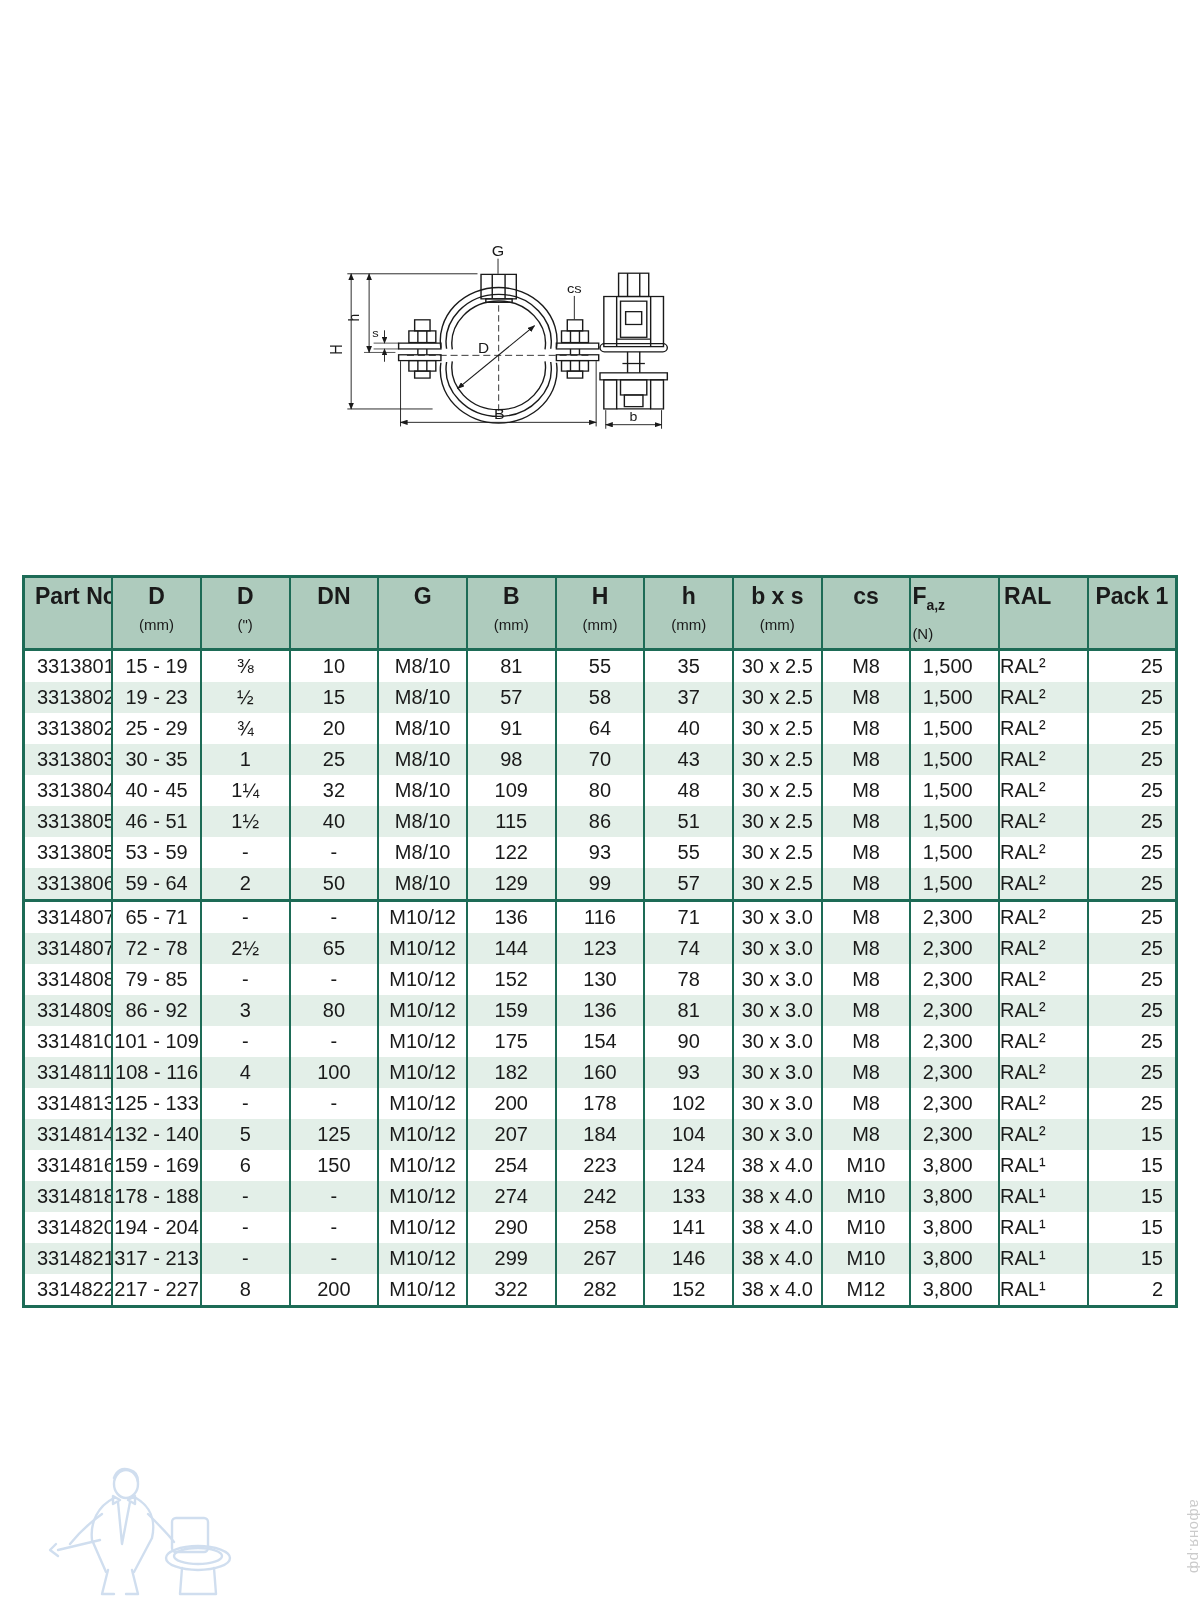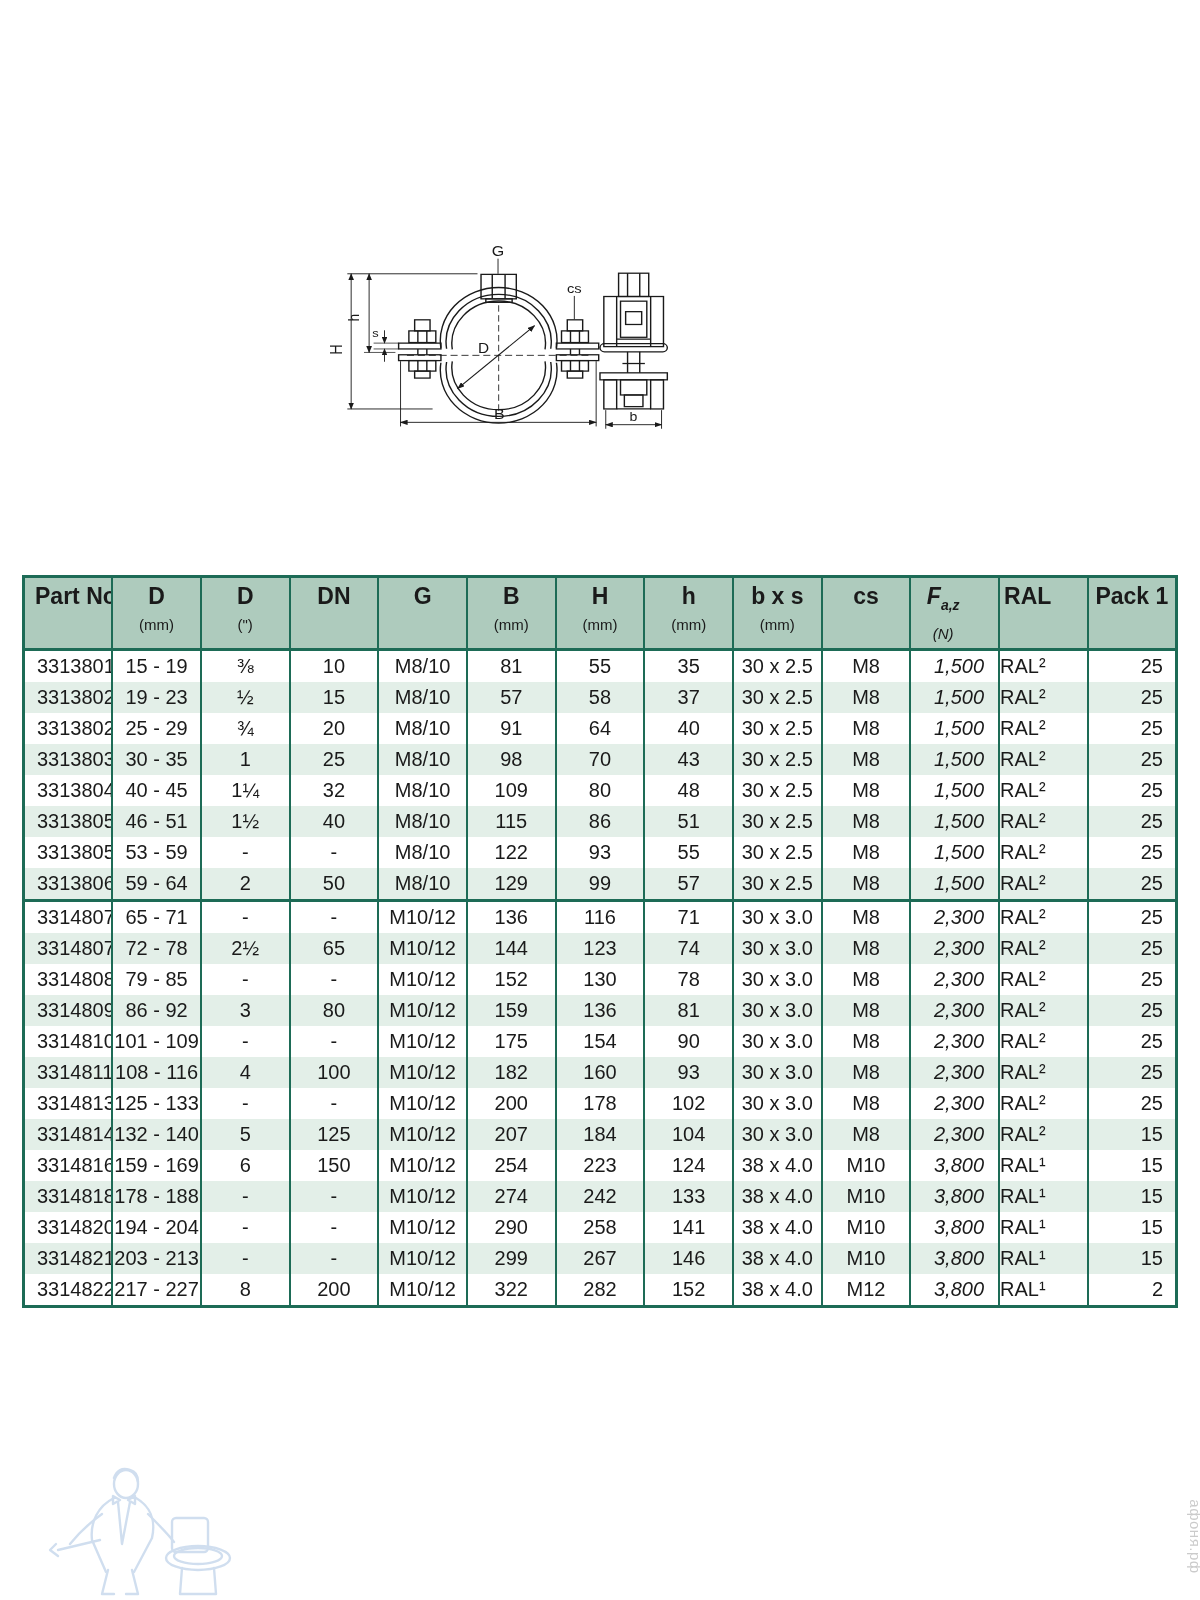--- a/index.html
+++ b/index.html
@@ -31,22 +31,22 @@
   }
   .hlab{font-size:23px;font-weight:bold;line-height:26px;}
   .hlab sub{font-size:14px;}
   .hunit{font-size:15px;font-weight:normal;line-height:18px;margin-top:7px;}
   .spec td{height:31px;font-size:20px;text-align:center;background:#ffffff;padding:0;}
   .spec tr.alt td{background:#e3efe8;}
   .spec tr.gstart td{border-top:3px solid #1d6b56;}
   
   .spec th.c0{text-align:left;padding-left:10px;}
   .spec td.c0{text-align:left;padding-left:12px;}
-  .spec th.c10{text-align:center;padding-right:24px;font-style:italic;}
-  .spec td.c10{text-align:right;padding-right:14px;font-style:italic;}
+  .spec th.c10{text-align:left;padding-right:24px;}
+  .spec td.c10{padding-right:14px;}
   .spec th.c11{text-align:left;padding-left:4px;}
   .spec td.c11{text-align:left;}
   .spec td.c12{text-align:right;padding-right:12px;}
   
   .wm-plumber{position:absolute;left:22px;top:1452px;opacity:0.55;}
   .wm-vtext{
     position:absolute;left:1135px;top:1528px;width:120px;text-align:center;
     transform:rotate(90deg);color:#c6c6c6;font-size:15px;letter-spacing:0.5px;
     opacity:0.9;
   }
@@ -508,21 +508,21 @@
         <td class="c6">258</td>
         <td class="c7">141</td>
         <td class="c8">38 x 4.0</td>
         <td class="c9">M10</td>
         <td class="c10">3,800</td>
         <td class="c11">RAL¹</td>
         <td class="c12">15</td>
       </tr>
       <tr class="alt">
         <td class="c0">33148213</td>
-        <td class="c1">203 - 213</td>
+        <td class="c1">317 - 213</td>
         <td class="c2">-</td>
         <td class="c3">-</td>
         <td class="c4">M10/12</td>
         <td class="c5">299</td>
         <td class="c6">267</td>
         <td class="c7">146</td>
         <td class="c8">38 x 4.0</td>
         <td class="c9">M10</td>
         <td class="c10">3,800</td>
         <td class="c11">RAL¹</td>

